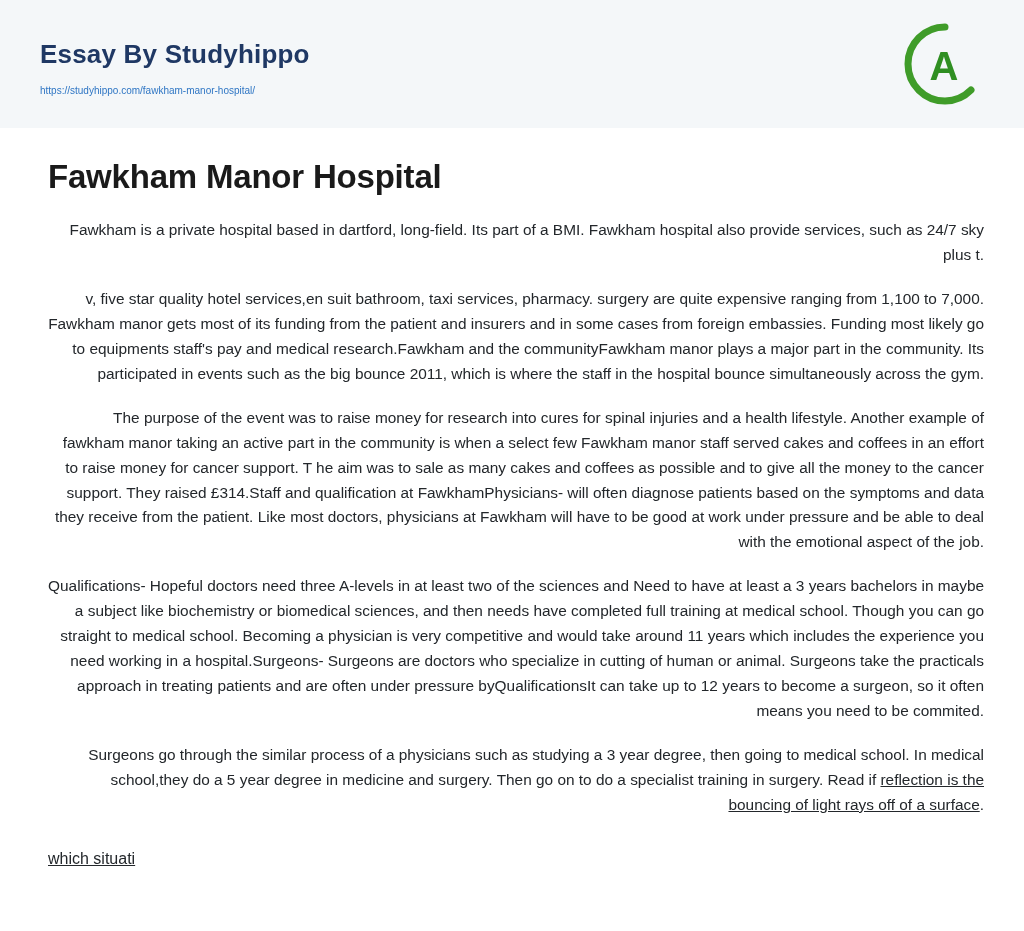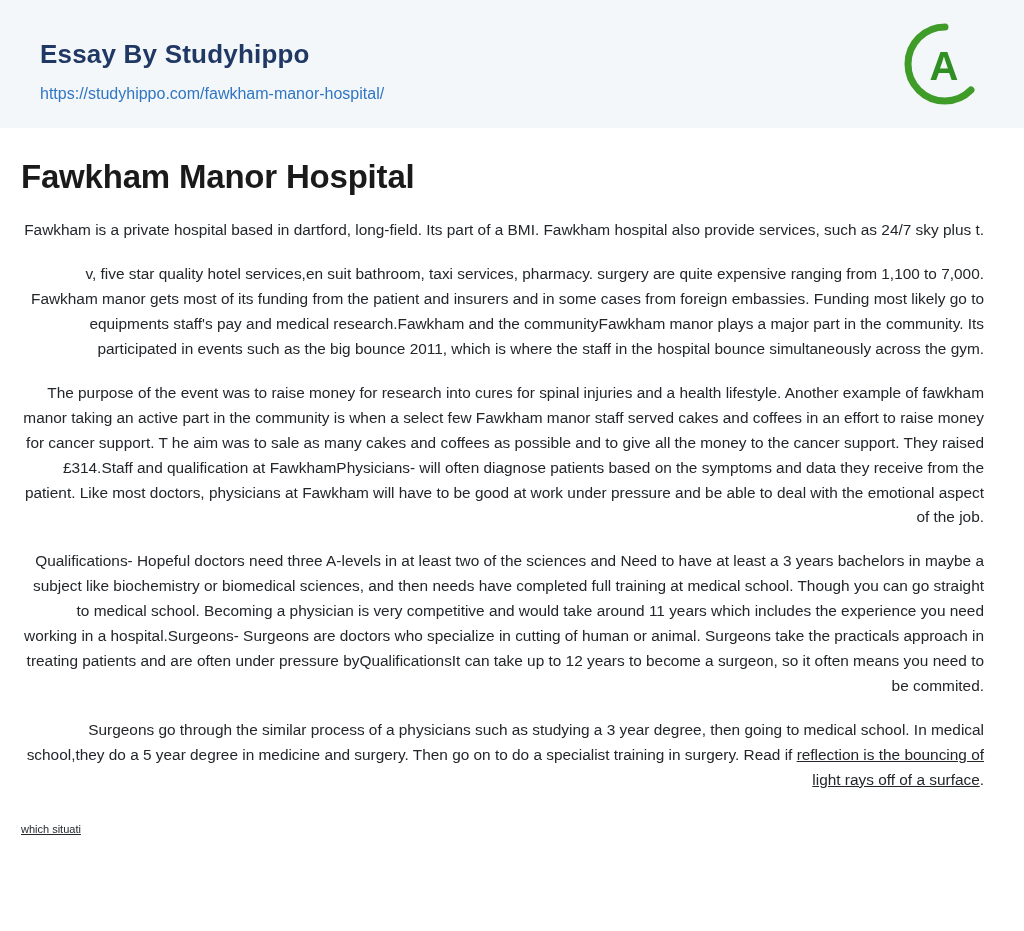--- a/index.html
+++ b/index.html
@@ -30,35 +30,35 @@
     font-size: 26px;
     font-weight: bold;
     color: #1f3864;
     letter-spacing: 0.2px;
     line-height: 1;
   }
   .brand-url {
     position: absolute;
     left: 40px;
     top: 86px;
-    font-size: 16px;
+    font-size: 10px;
     color: #2f76c4;
     line-height: 1;
     text-decoration: none;
   }
   .logo {
     position: absolute;
     right: 35px;
     top: 20px;
     width: 88px;
     height: 88px;
   }
   
   .doc {
-    padding: 30px 40px 40px 21px;
+    padding: 30px 40px 40px 48px;
   }
   .doc-title {
     font-size: 33px;
     font-weight: bold;
     color: #1a1a1a;
     margin: 0 0 22px 0;
     letter-spacing: -0.2px;
     line-height: 1.15;
   }
   .para {
@@ -67,21 +67,21 @@
     color: #23272b;
     margin: 0 0 19px 0;
     text-align: right;
   }
   .para:last-child { margin-bottom: 0; }
   .link-underline {
     color: #23272b;
     text-decoration: underline;
   }
   .tail-link {
-    font-size: 11px;
+    font-size: 16px;
     line-height: 1.62;
     color: #23272b;
     display: inline-block;
     margin-top: 9px;
   }
 </style>
 </head>
 <body>
 
 <div class="page">

